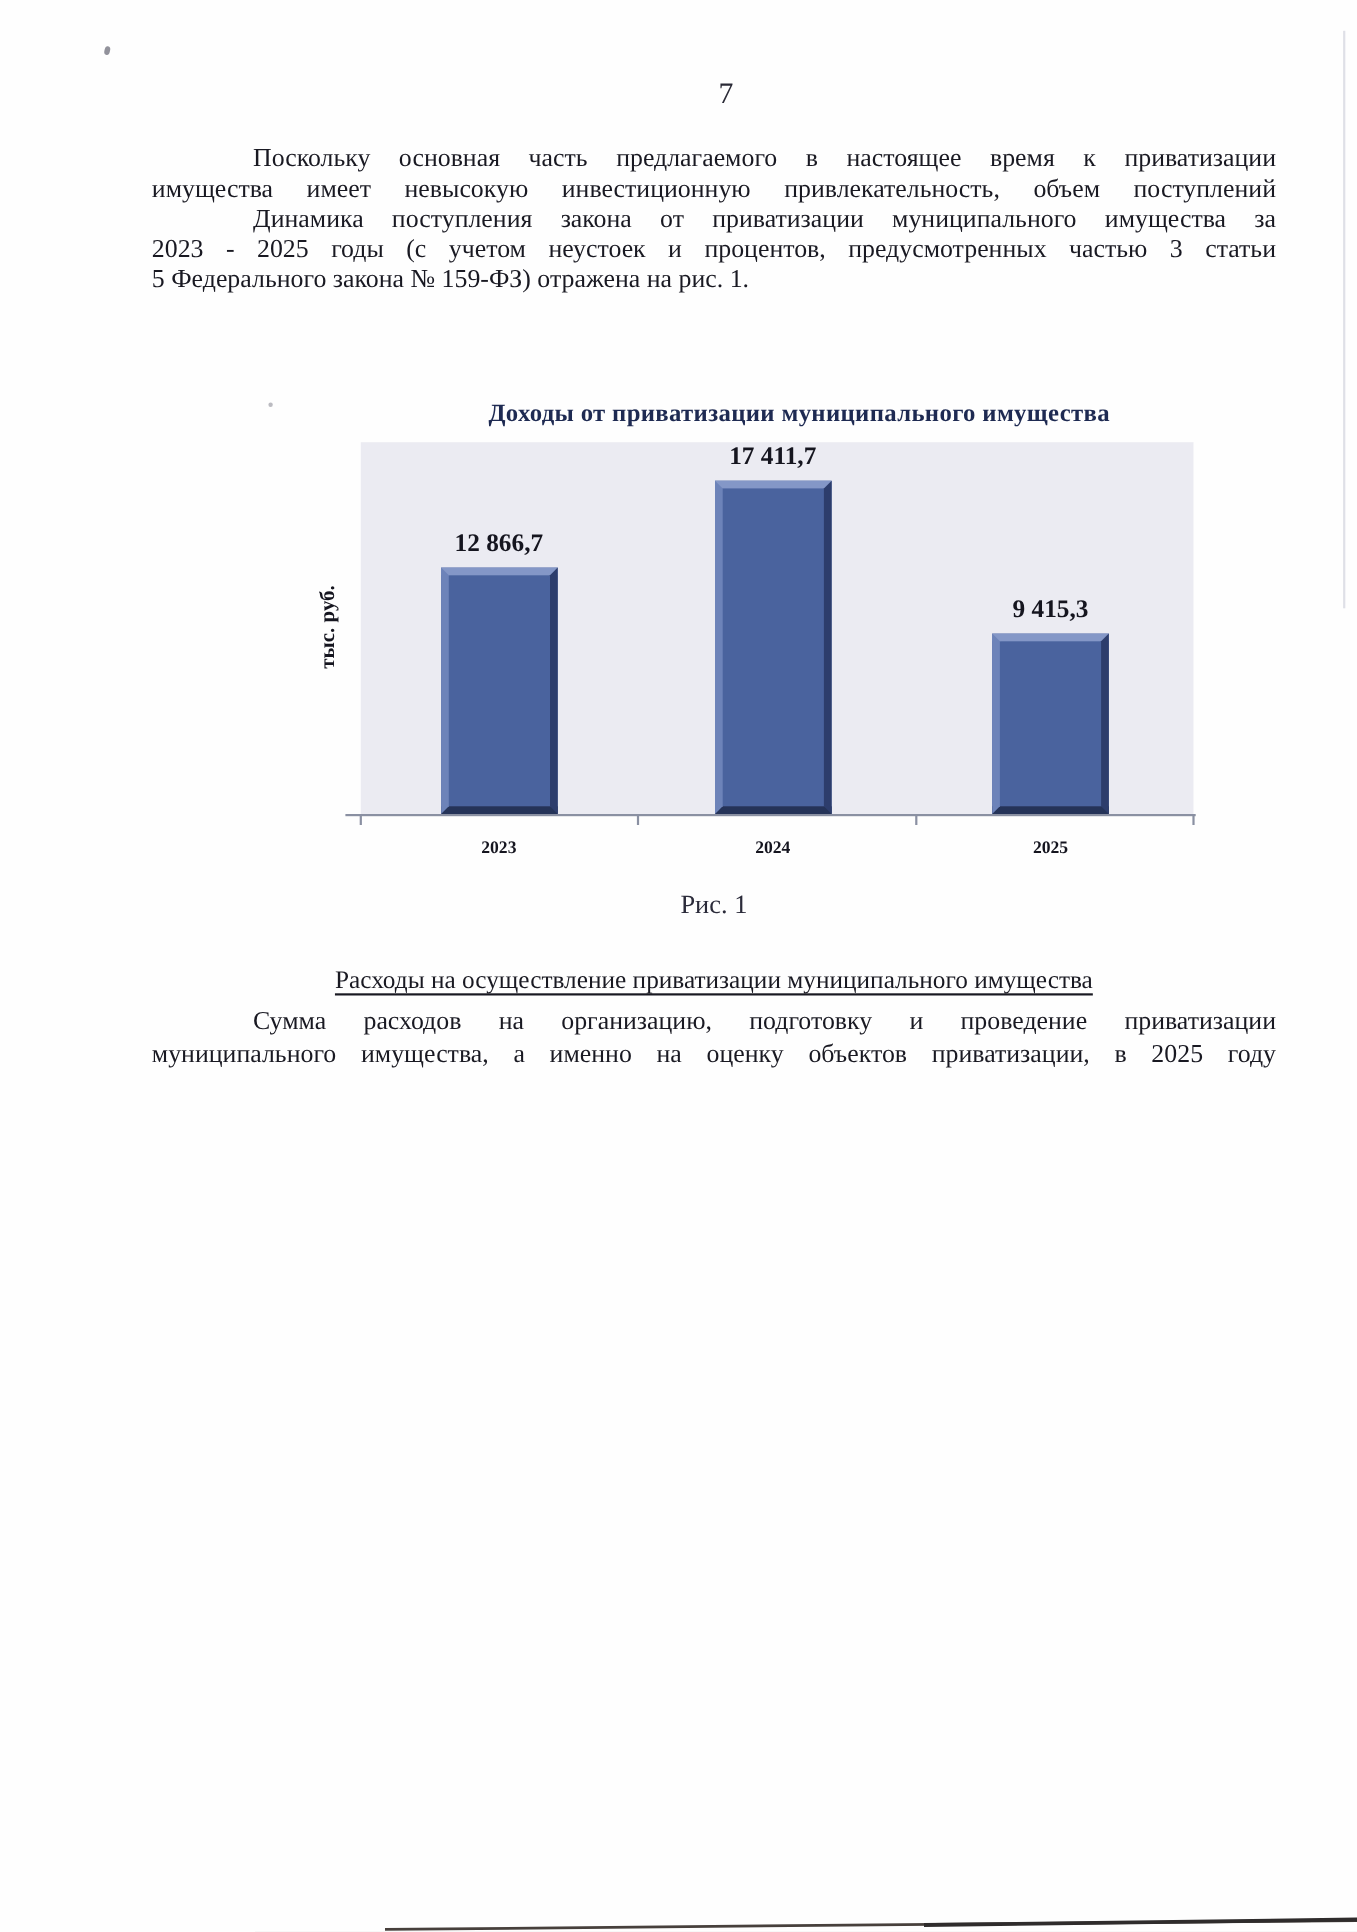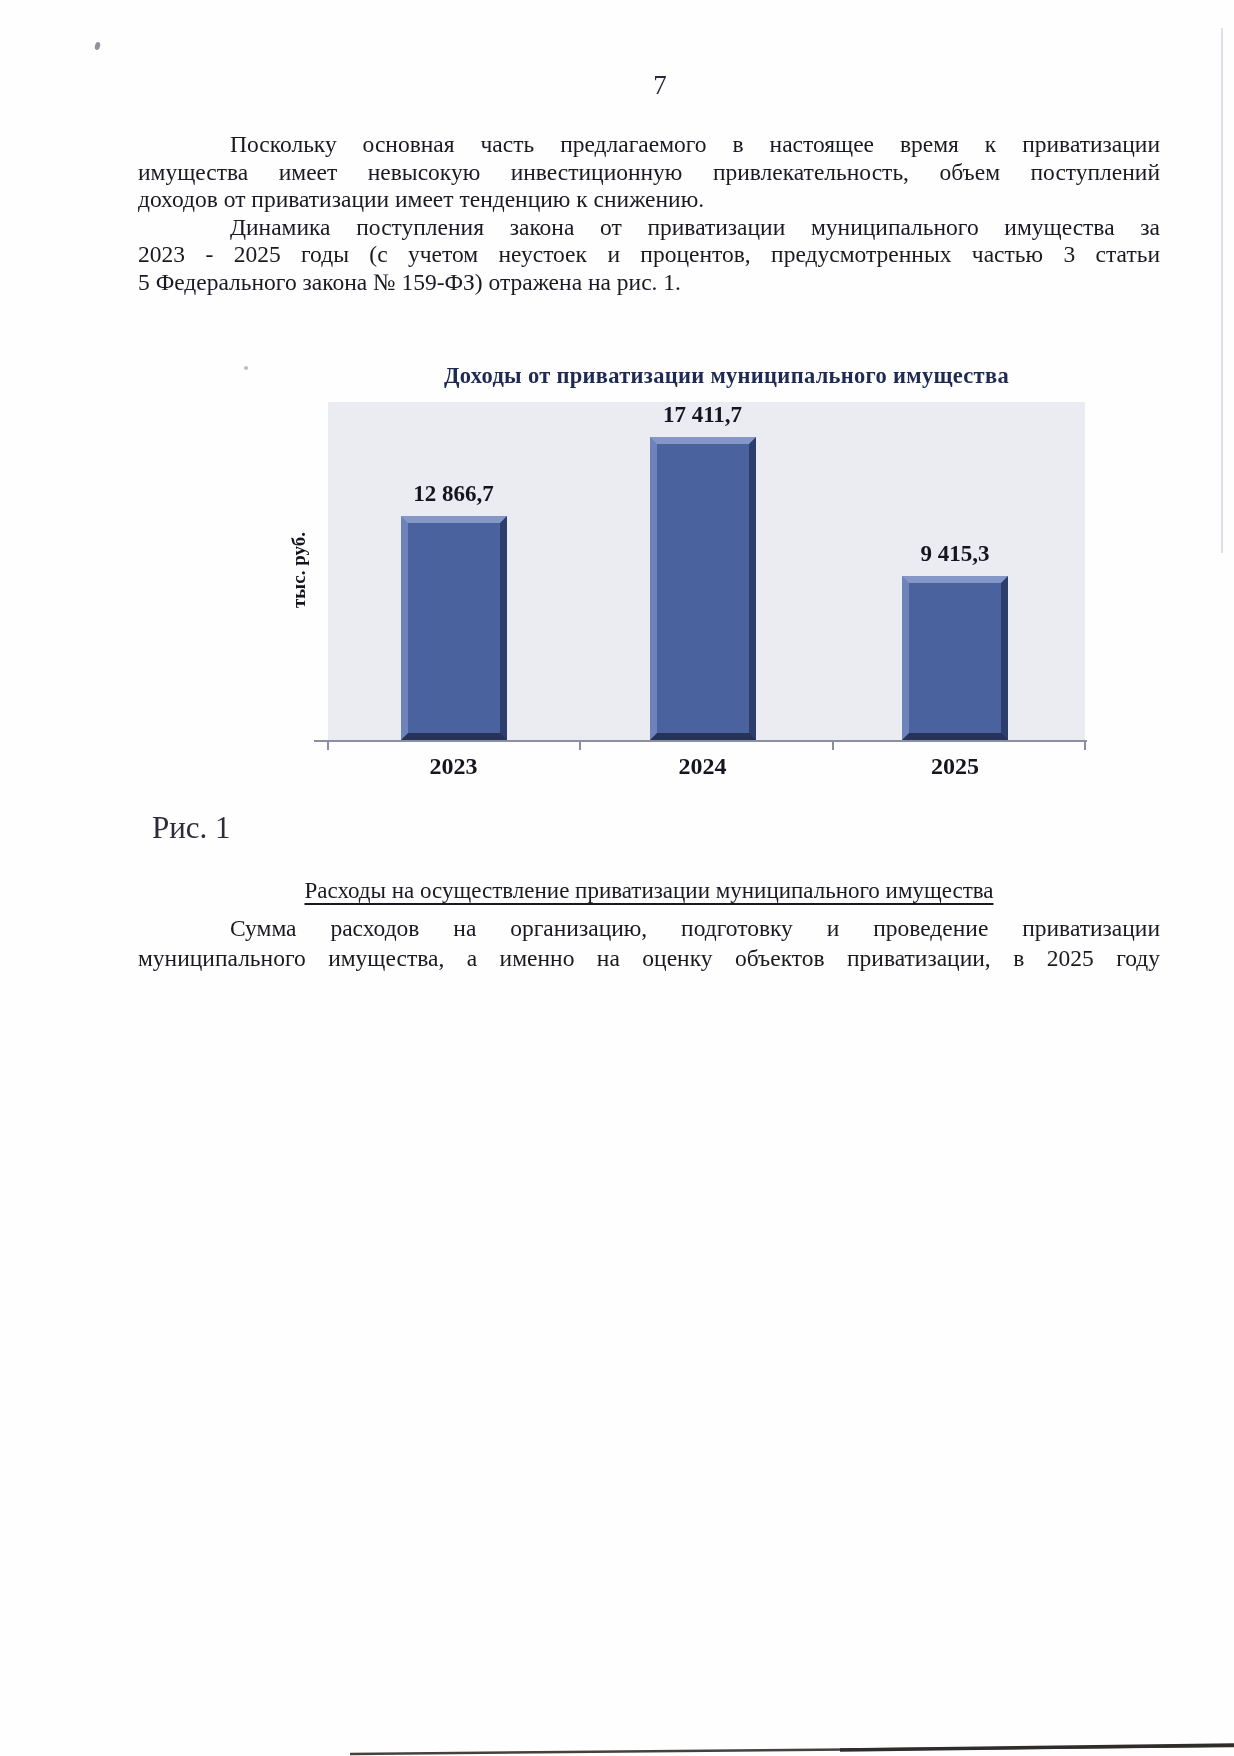--- a/index.html
+++ b/index.html
@@ -53,30 +53,30 @@
     border-left-color:#6d83b9;
     border-right-color:#2d3d6c;
     border-bottom-color:#253358;
   }
   .bar-label{
     position:absolute;transform:translateX(-50%);
     font-weight:bold;font-size:23px;color:#15151f;white-space:nowrap;
   }
   .x-label{
     position:absolute;bottom:-40px;transform:translateX(-50%);
-    font-weight:bold;font-size:24px;color:#15151f;
+    font-weight:bold;font-size:16px;color:#15151f;
   }
   .y-axis-label{
     left:299px;top:570px;
     transform:translate(-50%,-50%) rotate(-90deg);
     font-weight:bold;font-size:19px;color:#15151f;white-space:nowrap;
   }
   .figure-caption{
-    left:152px;width:1022px;top:810px;
-    text-align:left;font-size:31px;color:#2b2b3a;
+    left:138px;width:1022px;top:810px;
+    text-align:center;font-size:24px;color:#2b2b3a;
   }
   .section-heading{
     left:138px;width:1022px;top:878px;
     text-align:center;font-size:23px;color:#191922;
     text-decoration:underline;text-underline-offset:5px;text-decoration-thickness:2px;
   }
   
   .speck1{left:95px;top:42px;width:5px;height:8px;background:rgba(100,100,112,.7);
     border-radius:45%;transform:rotate(14deg);}
   .speck2{left:244px;top:366px;width:4px;height:4px;background:rgba(120,120,132,.5);border-radius:50%;}
@@ -91,21 +91,20 @@
   <div class="abs page-number">7</div>
 
   <div class="abs speck1"></div>
   <div class="abs speck2"></div>
   <div class="abs edge-line"></div>
 
   <div class="abs text-block tb1">
     <div>
         <div class="tline first">Поскольку основная часть предлагаемого в настоящее время к приватизации</div>
         <div class="tline">имущества имеет невысокую инвестиционную привлекательность, объем поступлений</div>
-        <div class="tline last">доходов от приватизации имеет тенденцию к снижению.</div>
       </div>
     <div>
         <div class="tline first">Динамика поступления закона от приватизации муниципального имущества за</div>
         <div class="tline">2023 - 2025 годы (с учетом неустоек и процентов, предусмотренных частью 3 статьи</div>
         <div class="tline last">5 Федерального закона № 159-ФЗ) отражена на рис. 1.</div>
       </div>
   </div>
 
   <div class="abs chart-title">Доходы от приватизации муниципального имущества</div>
 

